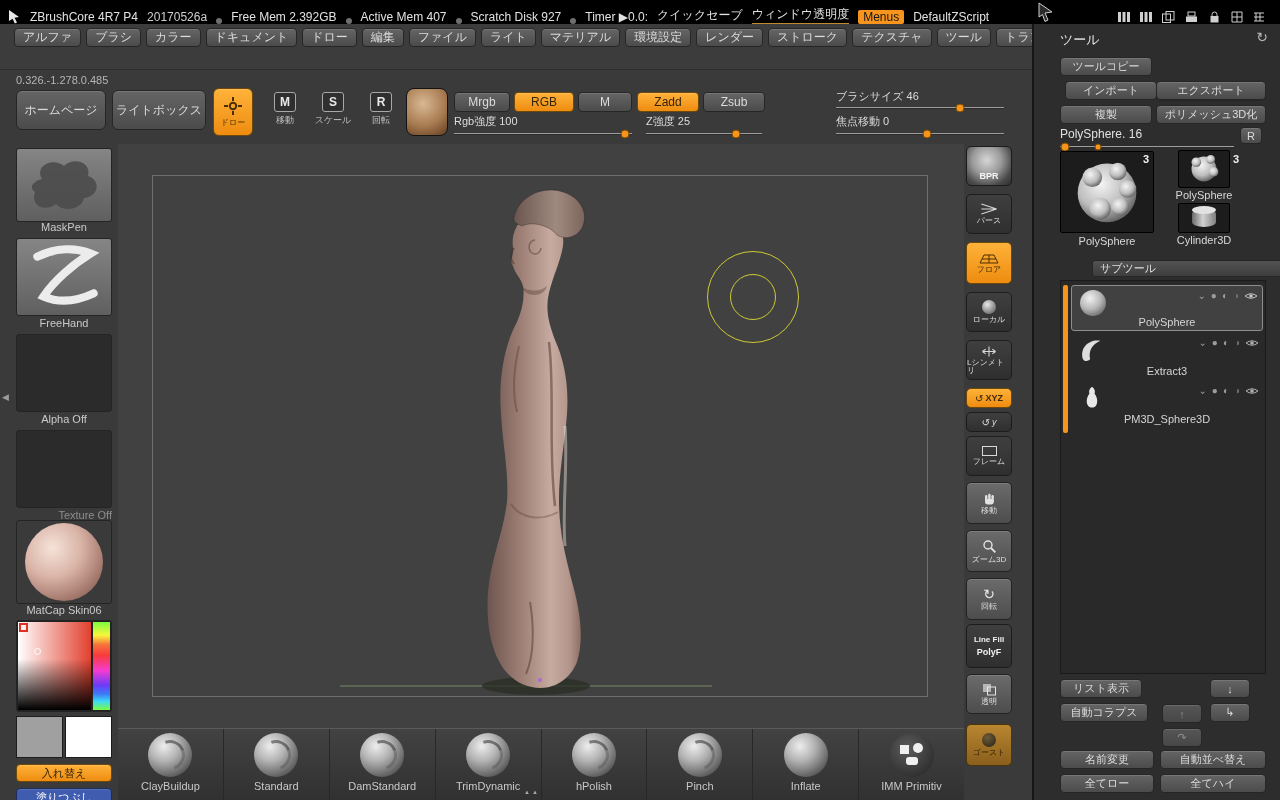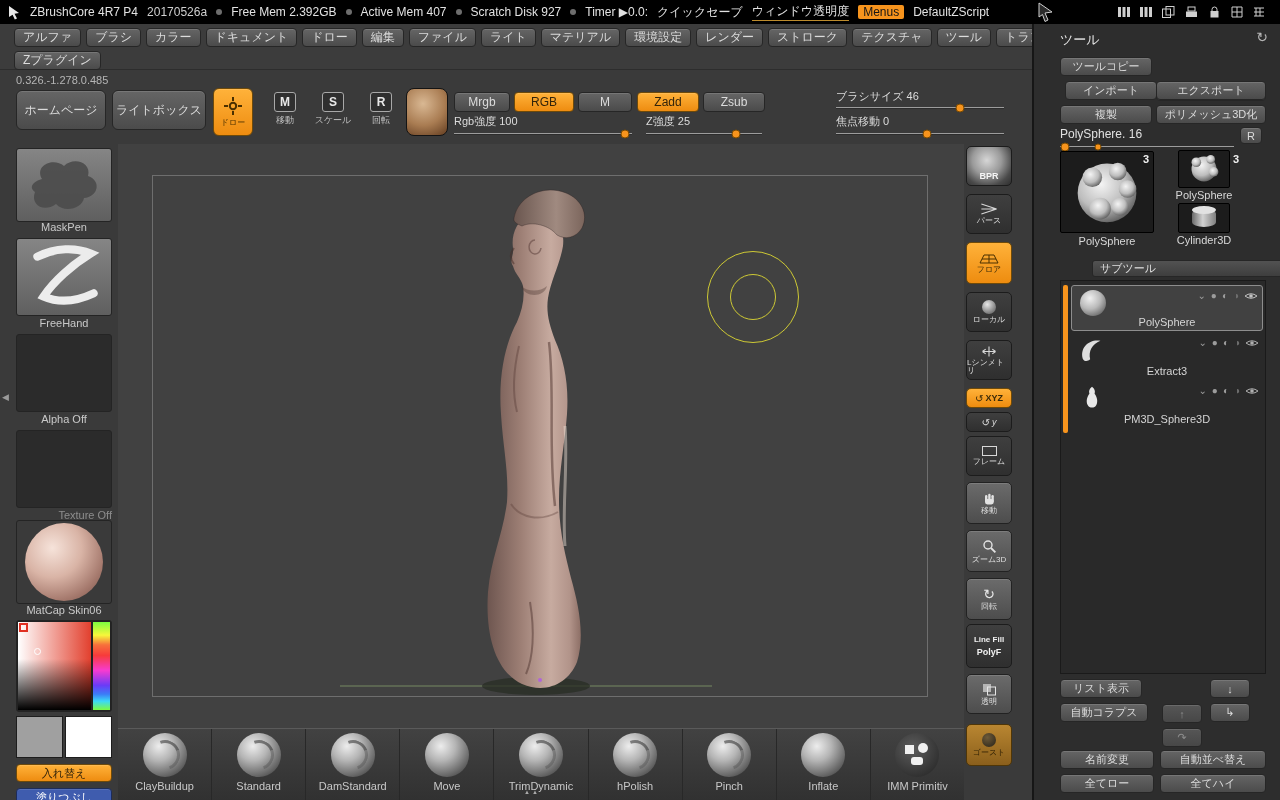--- a/index.html
+++ b/index.html
@@ -7,21 +7,21 @@
     font-family:"Liberation Sans","DejaVu Sans",sans-serif;user-select:none;}
   .app{position:relative;width:1280px;height:800px;background:#3a3a3a;overflow:hidden;color:#ddd;}
   .abs{position:absolute;}
   .btn{display:flex;align-items:center;justify-content:center;background:linear-gradient(#656565,#4b4b4b);
     border:1px solid #262626;border-radius:4px;color:#dcdcdc;font-size:12px;
     box-shadow:inset 0 1px 0 rgba(255,255,255,.12);white-space:nowrap;cursor:default;}
   .btn.orange{background:linear-gradient(#ffb23a,#ee8c10);color:#33240a;border-color:#6e4a0a;}
   .btn.dim{color:#8d8d8d;background:linear-gradient(#565656,#474747);margin-top:25px;}
   
   .titlebar{position:absolute;left:0;top:0;width:1280px;height:24px;background:#000;display:flex;
-    align-items:center;gap:9px;padding:0 8px;font-size:12px;color:#e2e2e2;z-index:30;}
+    align-items:flex-end;gap:9px;padding:0 8px;font-size:12px;color:#e2e2e2;z-index:30;}
   .tb-dot{width:6px;height:6px;border-radius:50%;background:#6e6e6e;flex:0 0 auto;}
   .tb-chip{background:#f7941d;color:#151515;padding:0 5px;border-radius:2px;}
   .tb-underline{border-bottom:1px solid #bd8c2e;}
   .tb-icons{margin-left:auto;display:flex;gap:8px;align-items:center;padding-right:6px;}
   
   .menubar{position:absolute;top:24px;left:0;width:1032px;height:46px;background:#3c3c3c;
     border-bottom:1px solid #2d2d2d;padding:4px 0 0 14px;}
   .menurow{display:flex;gap:5px;margin-bottom:4px;}
   .mbtn{height:19px;padding:0 8px;}
   .coords{position:absolute;left:16px;top:74px;font-size:11px;color:#b5b5b5;}
@@ -159,23 +159,20 @@
       <div class="btn mbtn">編集</div>
       <div class="btn mbtn">ファイル</div>
       <div class="btn mbtn">ライト</div>
       <div class="btn mbtn">マテリアル</div>
       <div class="btn mbtn">環境設定</div>
       <div class="btn mbtn">レンダー</div>
       <div class="btn mbtn">ストローク</div>
       <div class="btn mbtn">テクスチャ</div>
       <div class="btn mbtn">ツール</div>
       <div class="btn mbtn">トランスフォーム</div>
-    </div>
-    <div class="menurow">
-      <div class="btn mbtn">Zプラグイン</div>
     </div>
   </div>
 
   <div class="coords">0.326.-1.278.0.485</div>
 
   <div class="btn abs" style="left:16px;top:90px;width:90px;height:40px;border-radius:6px;">ホームページ</div>
   <div class="btn abs" style="left:112px;top:90px;width:94px;height:40px;border-radius:6px;">ライトボックス</div>
 
   <div class="btn orange abs" style="left:213px;top:88px;width:40px;height:48px;flex-direction:column;gap:1px;border-radius:6px;">
     <svg width="20" height="20" viewBox="0 0 20 20">
@@ -539,24 +536,20 @@
     </div>
     <div class="tray-cell">
       <div class="brushball swirl"></div>
       <div class="tray-label">Standard</div>
     </div>
     <div class="tray-cell">
       <div class="brushball swirl"></div>
       <div class="tray-label">DamStandard</div>
     </div>
     <div class="tray-cell">
-      <div class="brushball"></div>
-      <div class="tray-label">Move</div>
-    </div>
-    <div class="tray-cell">
       <div class="brushball swirl"></div>
       <div class="tray-label">TrimDynamic</div>
     </div>
     <div class="tray-cell">
       <div class="brushball swirl"></div>
       <div class="tray-label">hPolish</div>
     </div>
     <div class="tray-cell">
       <div class="brushball swirl"></div>
       <div class="tray-label">Pinch</div>

